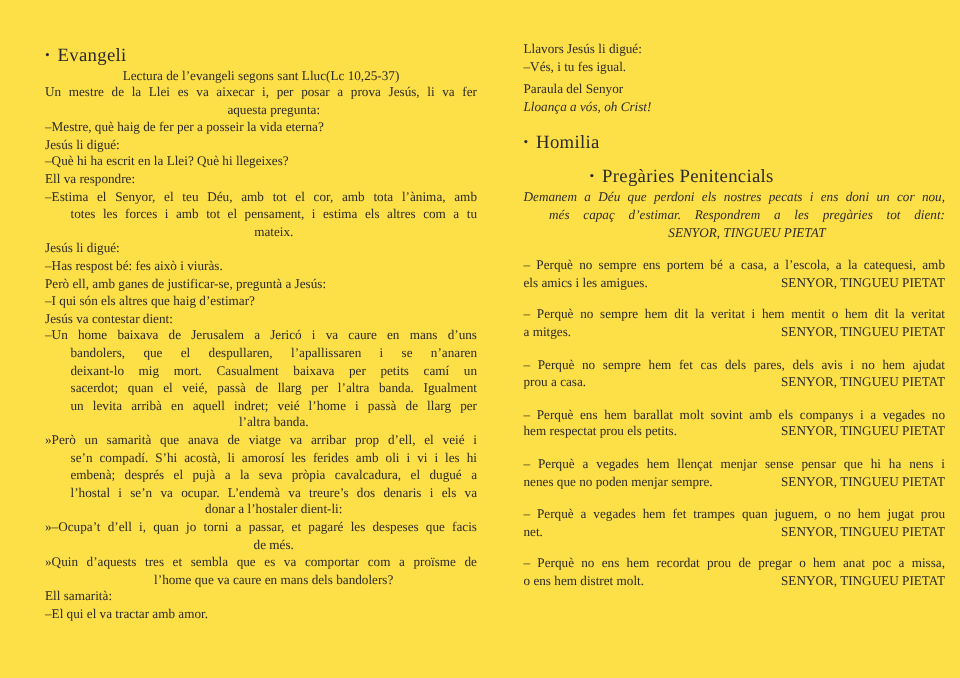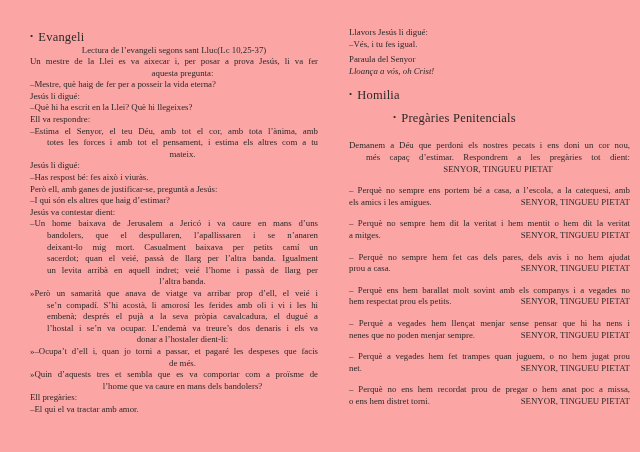--- a/index.html
+++ b/index.html
@@ -2,35 +2,35 @@
 <html><head>
 <meta charset="utf-8">
 <style>
   html,body{margin:0;padding:0;}
   body{
     width:640px;height:452px;overflow:hidden;
     background:#fcfcfb;color:#2c2a28;
     font-family:"Liberation Serif","DejaVu Serif",serif;
     position:relative;
   }
-  .spread{position:absolute;inset:0;background:#fca5a5;}
+  .spread{position:absolute;inset:0;background:#fde047;}
   .col{position:absolute;font-size:8.8px;line-height:11.6px;}
   .col-left{left:30px;top:28px;width:288px;}
   .col-right{left:349px;top:27px;width:281px;}
   .heading{font-size:12.5px;line-height:16px;letter-spacing:.2px;}
   .bullet{display:inline-block;font-size:9px;vertical-align:1.5px;margin-right:5px;}
   .line{white-space:nowrap;}
   .ind{padding-left:17px;text-align:center;}
   .jf{text-align:justify;text-align-last:justify;}
   .lecture{display:flex;justify-content:center;}
   .acclaim{margin-top:4px;padding-right:13px;}
   .acclaim .it{font-style:italic;}
   .h-homilia{margin-top:9px;}
   .h-pregaries{margin-top:6px;margin-left:44px;}
-  .intro{margin-top:15px;}
+  .intro{margin-top:1px;font-style:italic;}
   .petition{margin-top:10px;}
   .pet-row{display:flex;justify-content:space-between;white-space:nowrap;}
 </style>
 </head>
 <body>
 
 <div class="spread">
 
   <div class="col col-left">
     <div class="heading"><span class="bullet">•</span><span>Evangeli</span></div>
@@ -92,21 +92,21 @@
         </div>
         <div class="para">
           <div class="line jf">»–Ocupa’t d’ell i, quan jo torni a passar, et pagaré les despeses que facis</div>
           <div class="line ind">de més.</div>
         </div>
         <div class="para">
           <div class="line jf">»Quin d’aquests tres et sembla que es va comportar com a proïsme de</div>
           <div class="line ind">l’home que va caure en mans dels bandolers?</div>
         </div>
         <div class="para">
-          <div class="line">Ell pregàries:</div>
+          <div class="line">Ell samarità:</div>
         </div>
         <div class="para">
           <div class="line">–El qui el va tractar amb amor.</div>
         </div>
       </div>
   </div>
 
   <div class="col col-right">
     <div>
         <div class="para">
@@ -166,20 +166,20 @@
         <div class="petition">
           <div class="line jf">– Perquè a vegades hem fet trampes quan juguem, o no hem jugat prou</div>
           <div class="pet-row">
             <span>net.</span>
             <span>SENYOR, TINGUEU PIETAT</span>
           </div>
         </div>
         <div class="petition">
           <div class="line jf">– Perquè no ens hem recordat prou de pregar o hem anat poc a missa,</div>
           <div class="pet-row">
-            <span>o ens hem distret torni.</span>
+            <span>o ens hem distret molt.</span>
             <span>SENYOR, TINGUEU PIETAT</span>
           </div>
         </div>
       </div>
   </div>
 
 </div>
 
 </body></html>

